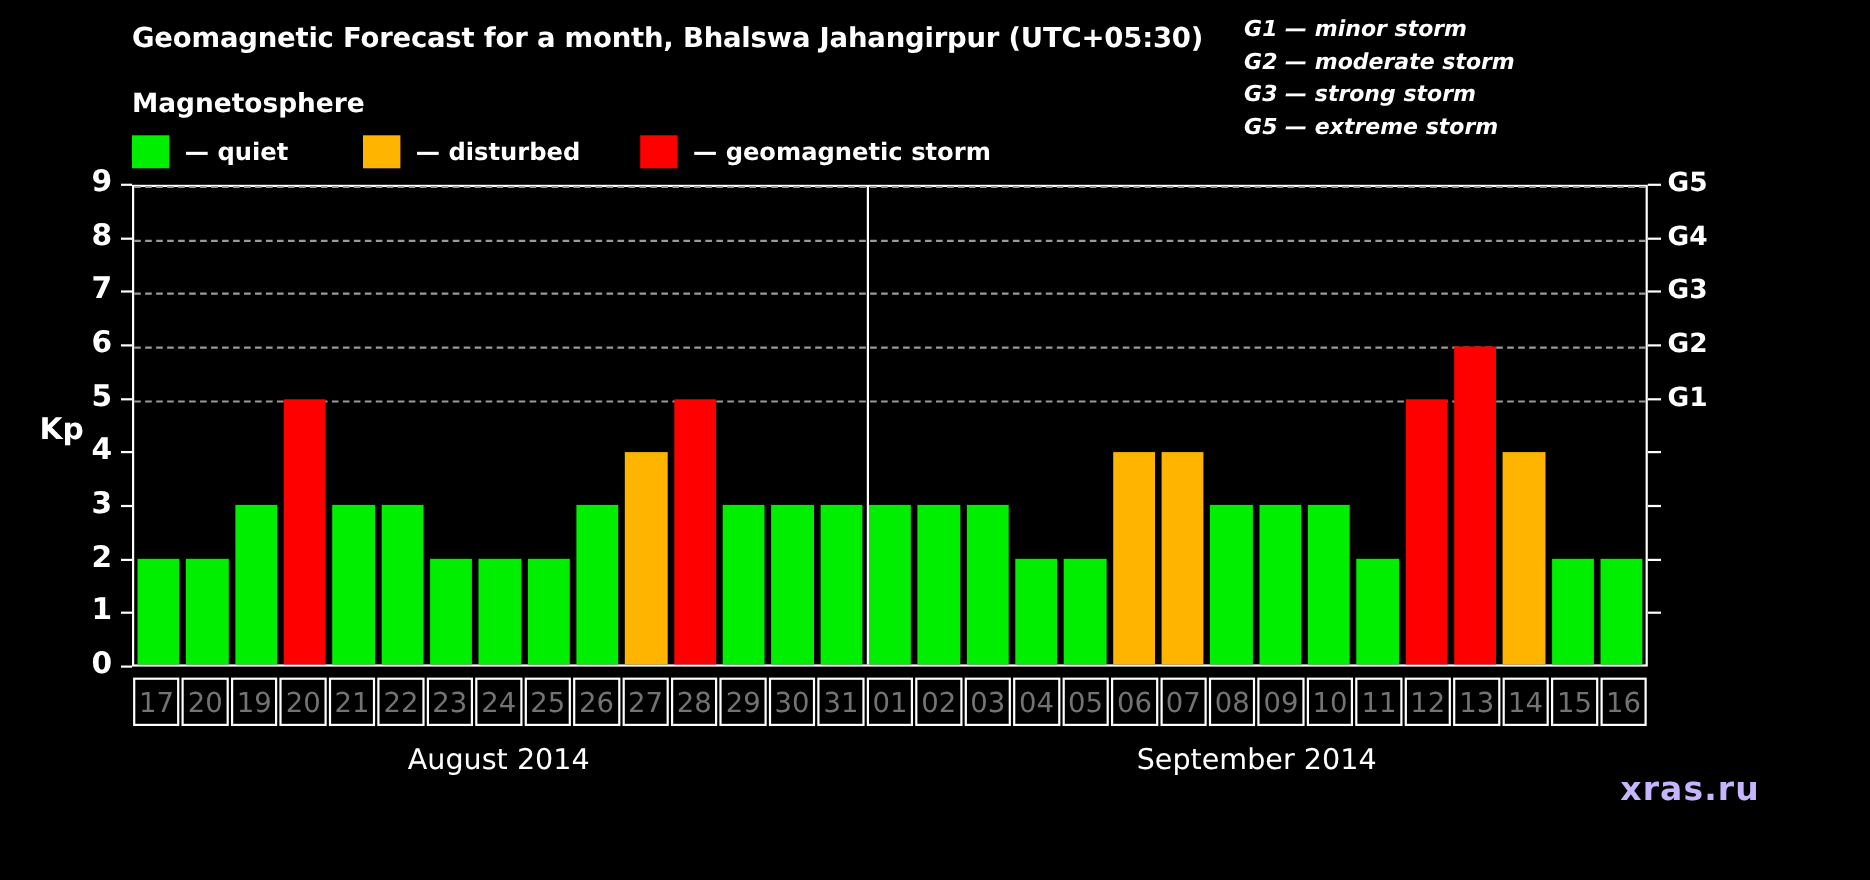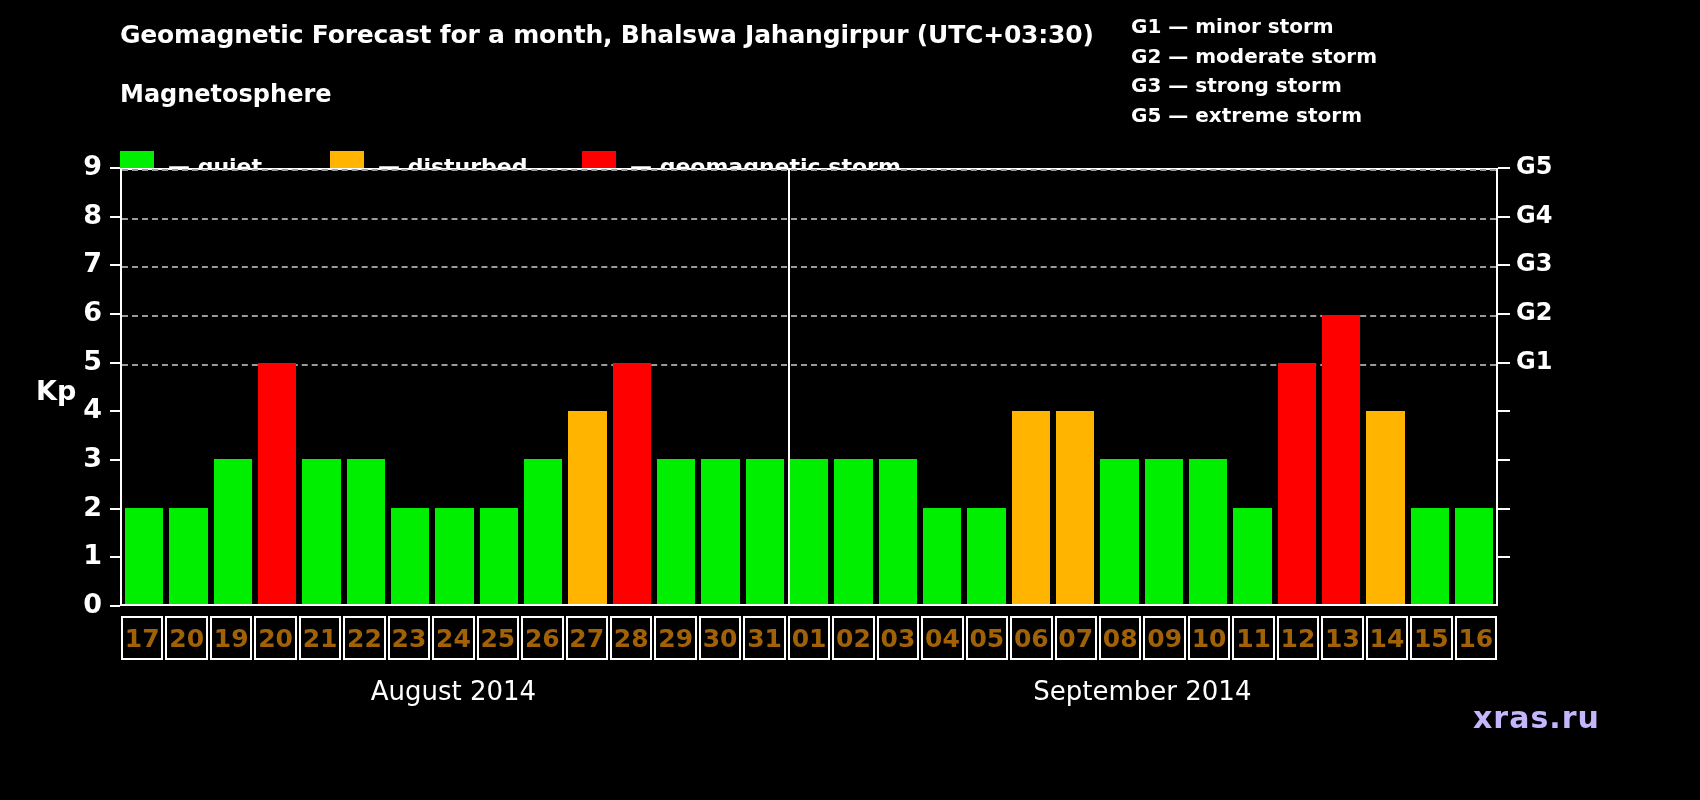--- a/index.html
+++ b/index.html
@@ -14,31 +14,31 @@
   .title{
     position:absolute;left:120px;top:20px;
     font-size:25px;font-weight:bold;letter-spacing:-0.2px;
     white-space:nowrap;color:#fff;
   }
   .gscale{
     position:absolute;left:1131px;top:12px;
     font-size:20px;font-weight:bold;line-height:29.5px;
     white-space:nowrap;
   }
-  .gscale div{white-space:nowrap;}
+  .gscale div{white-space:nowrap;font-style:italic;}
 
   .mag-title{
     position:absolute;left:120px;top:80px;
     font-size:24px;font-weight:bold;
   }
   .legend{
     position:absolute;left:120px;top:122px;
     height:32px;
   }
-  .legend .item{position:absolute;top:0;height:32px;display:flex;align-items:center;margin-top:28px;}
+  .legend .item{position:absolute;top:0;height:32px;display:flex;align-items:center;}
   .legend .sw{width:34px;height:30px;display:inline-block;}
   .legend .lbl{font-size:22px;font-weight:bold;margin-left:14px;white-space:nowrap;}
 
   
   .plot-frame{
     position:absolute;left:120px;top:168px;
     width:1378px;height:438px;
     border:2px solid #ffffff;
     box-sizing:border-box;
     background:#000;
@@ -75,39 +75,39 @@
 
   
   .dates{
     position:absolute;left:120px;top:616px;
     width:1378px;height:44px;display:flex;
   }
   .datecell{
     flex:1 1 0;margin:0 1px;
     border:2px solid #ffffff;box-sizing:border-box;
     display:flex;align-items:center;justify-content:center;
-    font-size:25px;font-weight:bold;color:#a16207;background:#000;
+    font-size:25px;font-weight:normal;color:#737373;background:#000;
   }
   .months{position:absolute;left:120px;top:676px;width:1378px;height:40px;}
   .month{
     position:absolute;top:0;font-size:26px;font-weight:normal;
     text-align:center;white-space:nowrap;
   }
   .watermark{
     position:absolute;left:1473px;top:700px;
     font-size:30px;font-weight:bold;color:#c4b5fd;
     letter-spacing:1px;
   }
 </style>
 </head>
 <body>
 
 <div id="root">
 
-  <div class="title">Geomagnetic Forecast for a month, Bhalswa Jahangirpur (UTC+03:30)</div>
+  <div class="title">Geomagnetic Forecast for a month, Bhalswa Jahangirpur (UTC+05:30)</div>
 
   <div class="gscale" id="gscale">
       <div>G1 — minor storm</div>
       <div>G2 — moderate storm</div>
       <div>G3 — strong storm</div>
       <div>G5 — extreme storm</div>
     </div>
 
   <div class="mag-title">Magnetosphere</div>
 

